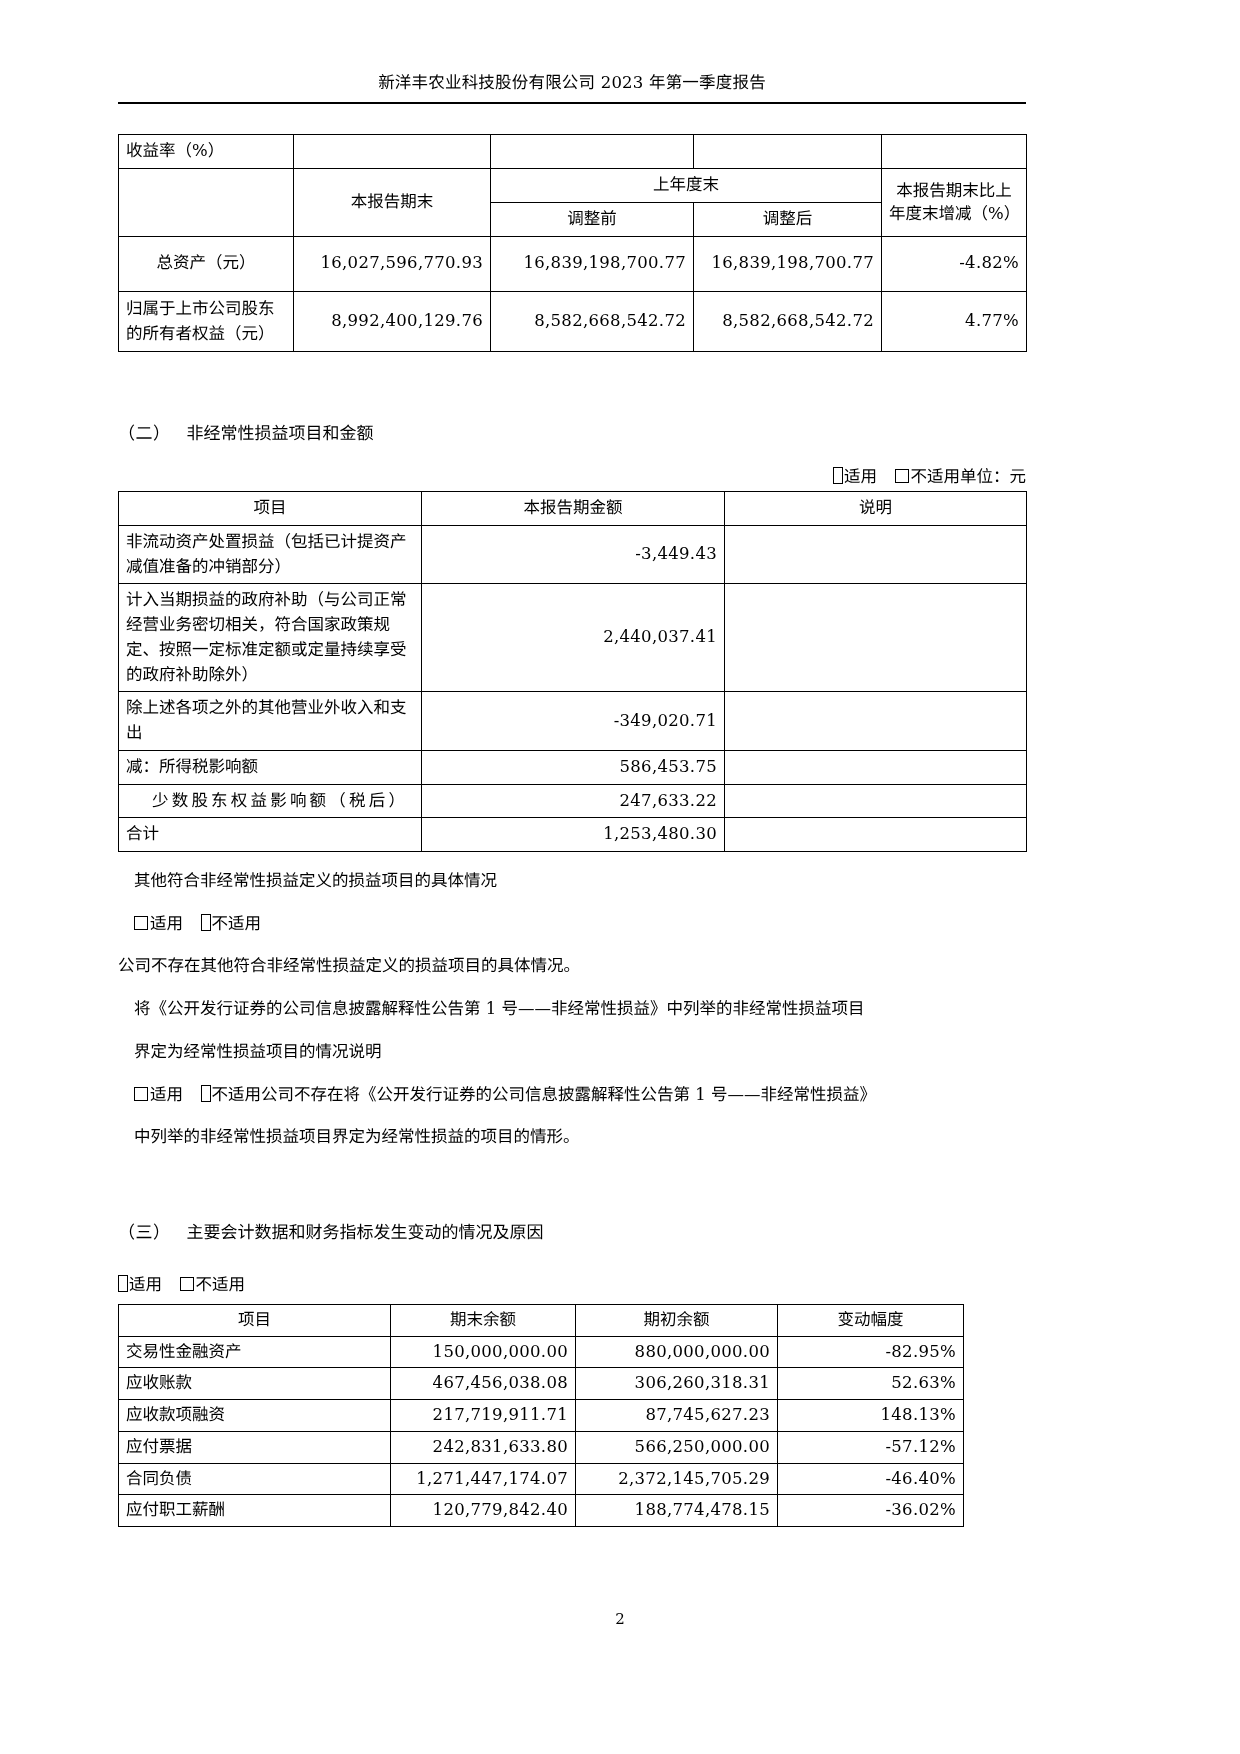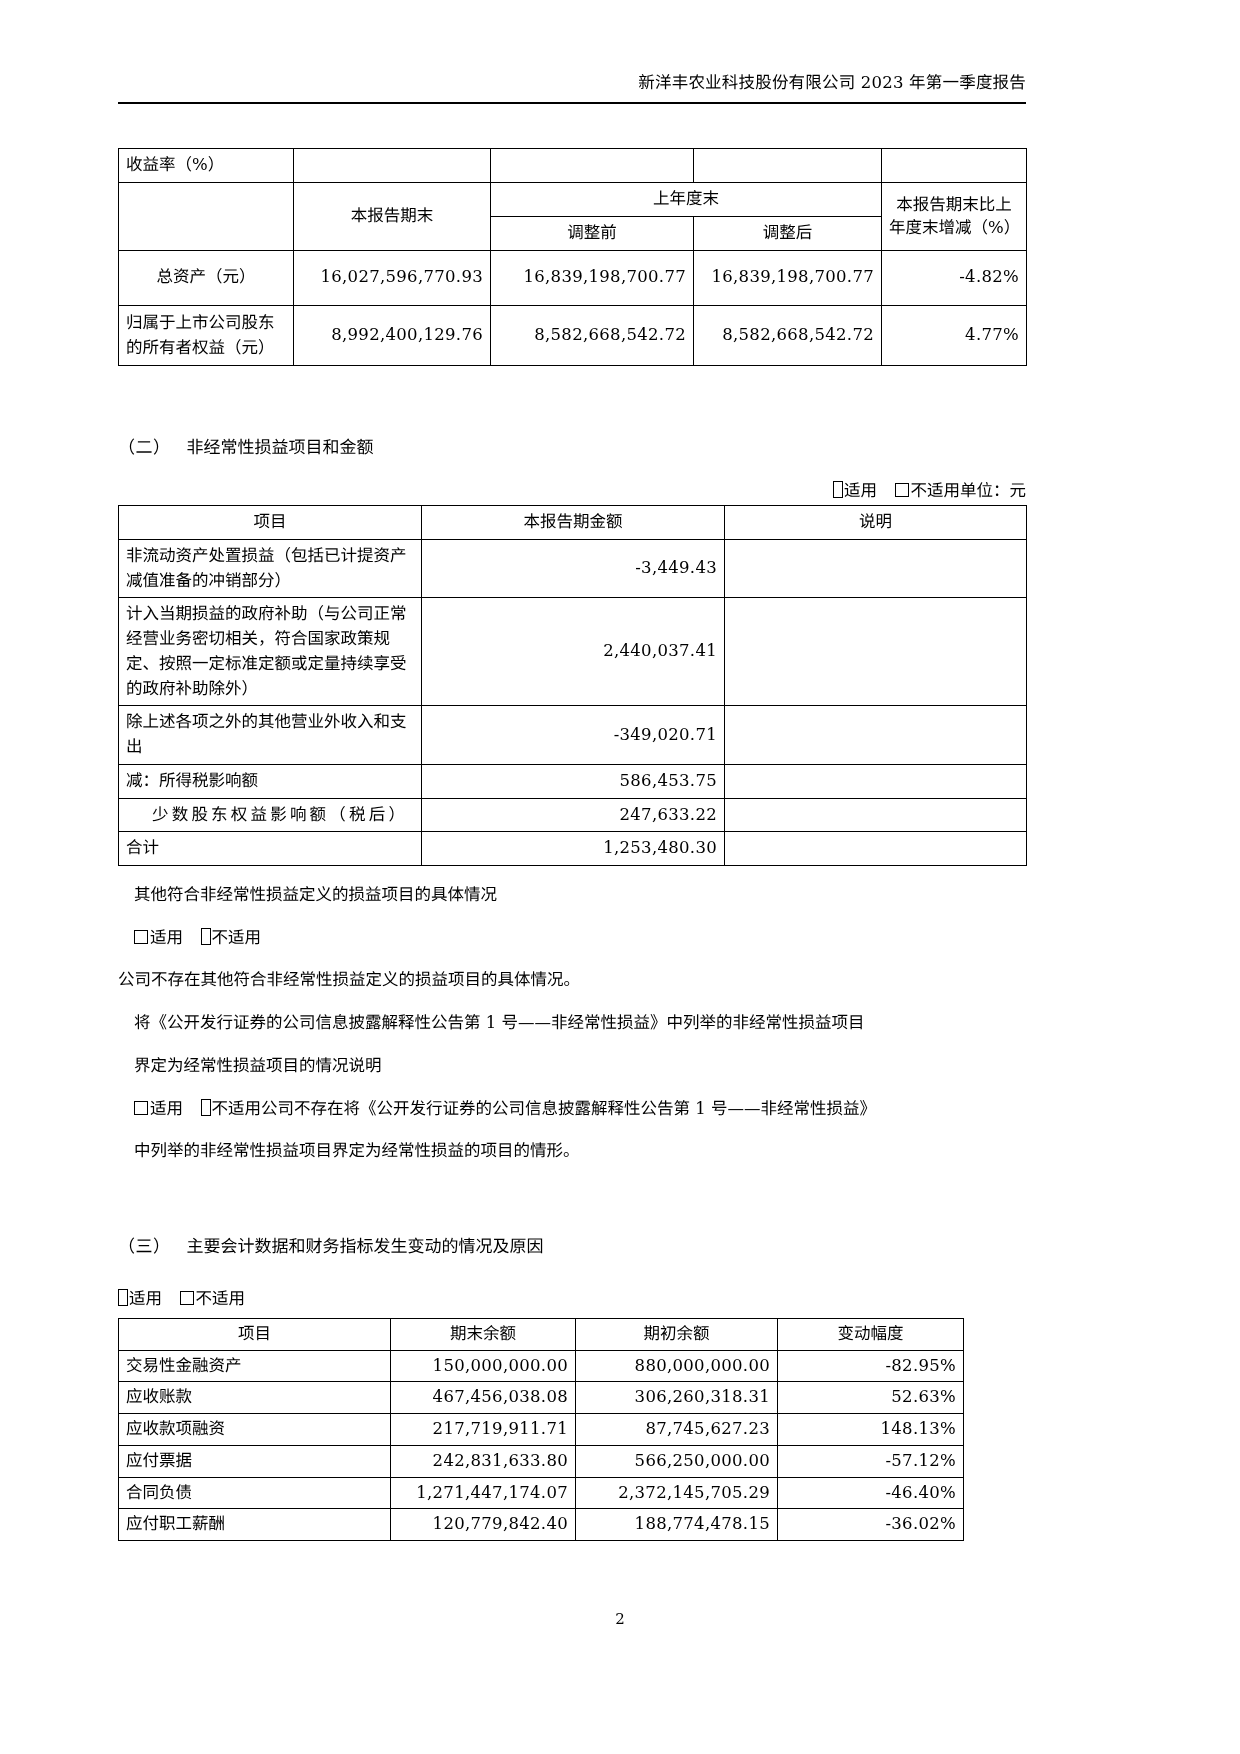--- a/index.html
+++ b/index.html
@@ -25,21 +25,21 @@
   .content {
     position: absolute;
     left: 118px;
     top: 0;
     width: 908px;
   }
 
   
   .page-header {
     padding-top: 72px;
-    text-align: right;
+    text-align: center;
     font-size: 16.5px;
     letter-spacing: 0.2px;
     line-height: 1.3;
   }
   .header-rule {
     margin-top: 9px;
     border-bottom: 2.2px solid #000;
     width: 100%;
   }
 
@@ -59,21 +59,21 @@
   }
   .c { text-align: center; }
   .l { text-align: left; }
   .num {
     text-align: right;
     font-family: "DejaVu Serif", "Liberation Serif", serif;
     letter-spacing: 0.3px;
   }
 
   
-  .table1-wrap { margin-top: 44px; }
+  .table1-wrap { margin-top: 30px; }
   .t1-row-tall td { height: 46px; }
 
   
   .section-heading {
     font-size: 17px;
     margin-top: 68px;
     margin-bottom: 0;
     line-height: 1.6;
   }
   .section-heading .num-label {

